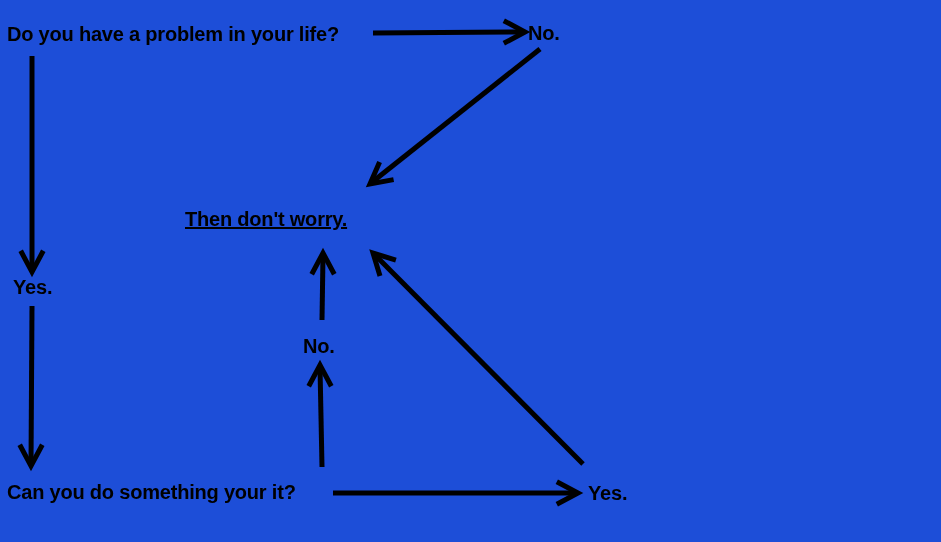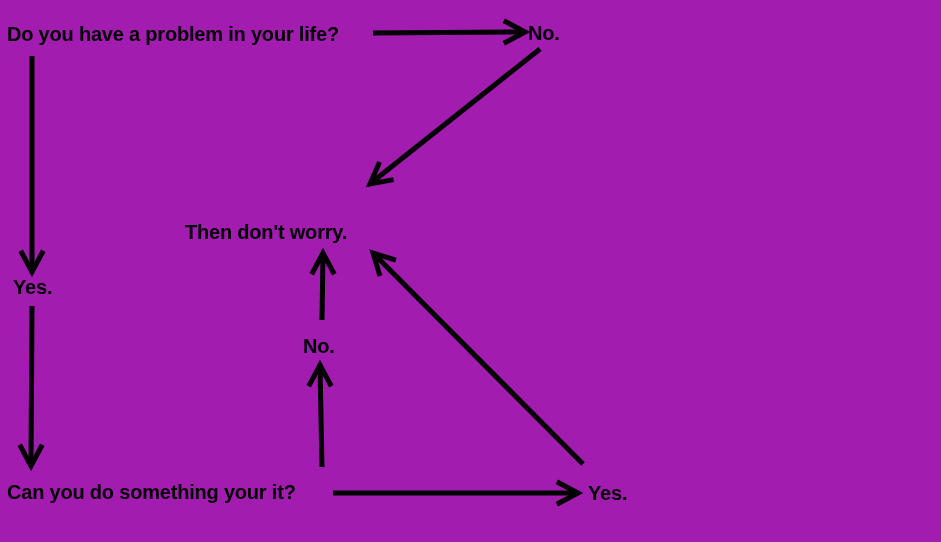--- a/index.html
+++ b/index.html
@@ -1,41 +1,41 @@
 <!DOCTYPE html>
 <html><head>
 <meta charset="utf-8">
 <style>
   html, body { margin: 0; padding: 0; background: #ffffff; }
   .canvas {
     position: relative;
     width: 941px;
     height: 542px;
-    background: #a21caf;
+    background: #1d4ed8;
     overflow: hidden;
     font-family: "Liberation Sans", sans-serif;
   }
   .arrow-layer {
     position: absolute;
     left: 0; top: 0;
     width: 941px; height: 542px;
   }
   .label {
     position: absolute;
     transform: translateY(-50%);
     font-weight: bold;
     font-size: 20px;
     letter-spacing: -0.2px;
     color: #000000;
     white-space: nowrap;
     line-height: 1;
   }
   .q1        { left: 7px;   top: 34px;  }
   .no-top    { left: 528px; top: 33px;  }
-  .dontworry { left: 185px; top: 232px; }
+  .dontworry { left: 185px; top: 219px; text-decoration: underline; }
   .yes-left  { left: 13px;  top: 287px; }
   .no-mid    { left: 303px; top: 346px; }
   .q2        { left: 7px;   top: 492px; }
   .yes-bot   { left: 588px; top: 493px; }
   svg line, svg polyline {
     stroke: #000000;
     stroke-width: 5;
     fill: none;
     stroke-linecap: butt;
     stroke-linejoin: miter;

